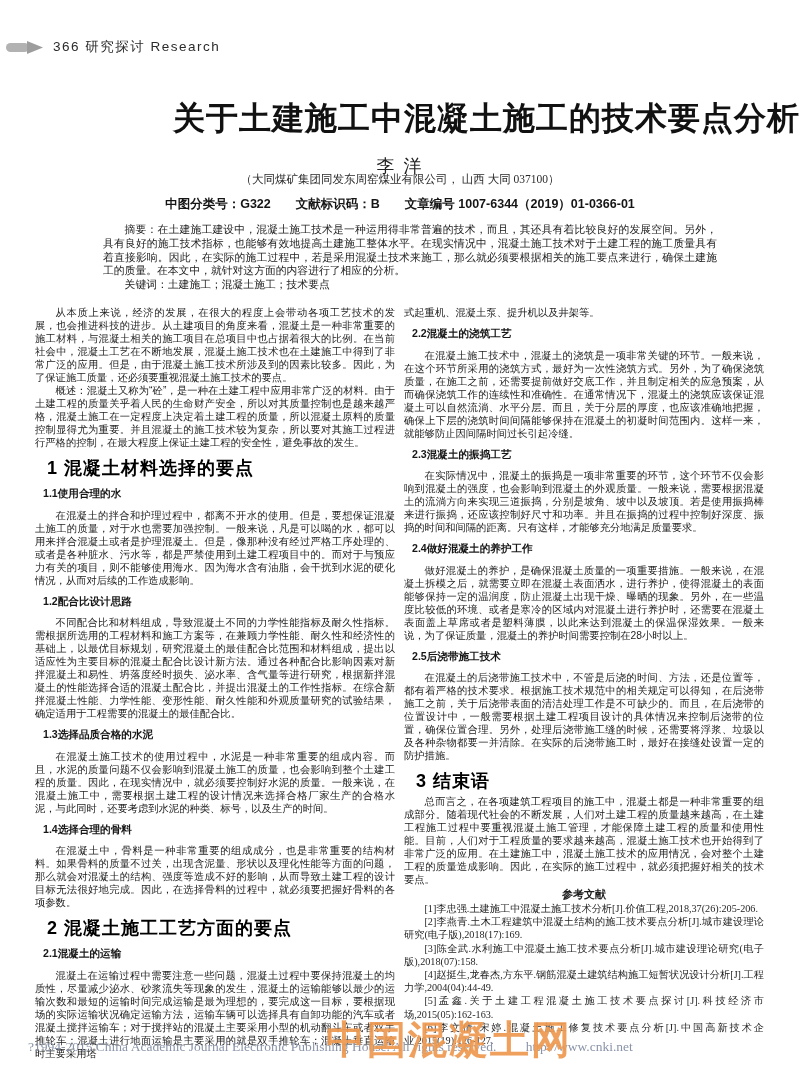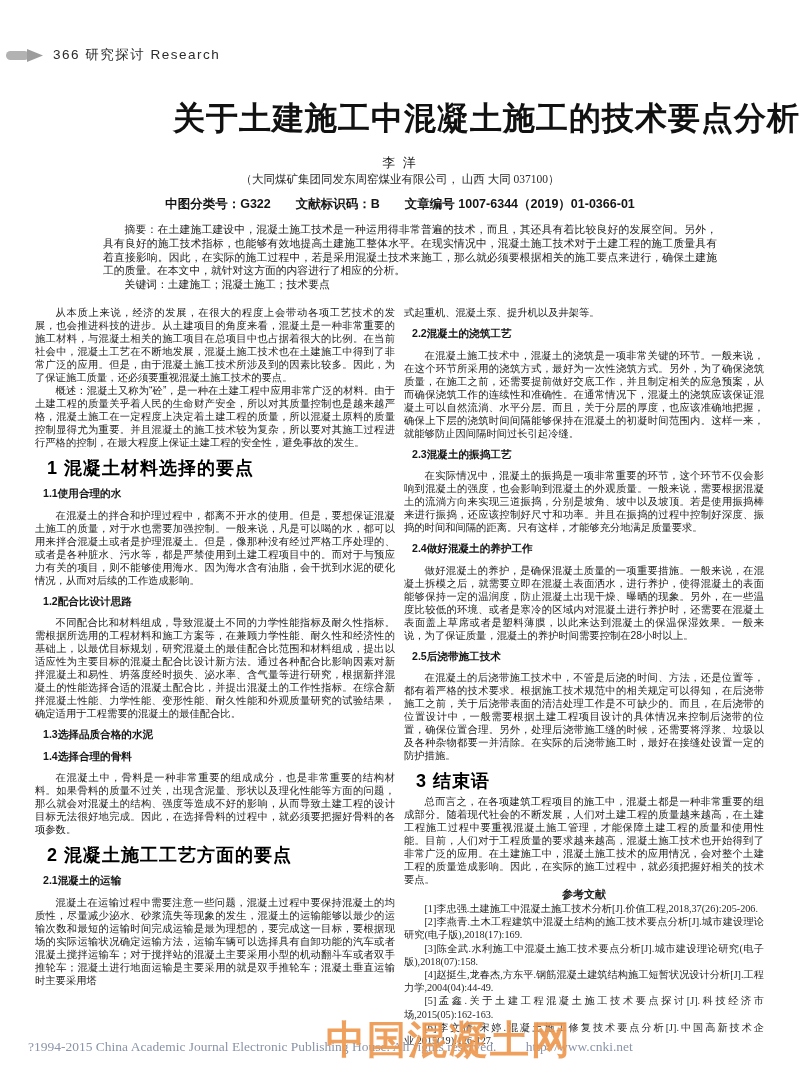--- a/index.html
+++ b/index.html
@@ -2,27 +2,27 @@
 <html><head>
 <meta charset="utf-8">
 <style>
   html,body { margin:0; padding:0; background:#e8e8e8; }
   .page {
     position:relative; width:800px; height:1077px; margin:0 auto;
     background:#ffffff; overflow:hidden;
     font-family:"Liberation Sans", sans-serif; color:#1d1d1d;
   }
   
-  .hdr { position:absolute; top:46px; left:6px; display:flex; align-items:center; gap:7px; }
+  .hdr { position:absolute; top:38px; left:6px; display:flex; align-items:center; gap:7px; }
   .hdr-label { font-size:13.5px; color:#2b2b2b; letter-spacing:1.5px; }
   
   .title { position:absolute; top:97px; left:0; width:100%; margin:0; text-align:right;
            font-size:32px; font-weight:bold; letter-spacing:1px; color:#111; }
   .author { position:absolute; top:154px; left:0; width:100%; text-align:center;
-            font-size:13px; letter-spacing:2px; color:#222; }
+            font-size:18px; letter-spacing:2px; color:#222; }
   .affil  { position:absolute; top:172px; left:0; width:100%; text-align:center;
             font-size:11.5px; color:#2a2a2a; font-family:"Liberation Serif", serif; }
   .meta   { position:absolute; top:196px; left:0; width:100%; text-align:center;
             font-size:12.5px; font-weight:bold; color:#151515; }
   
   .abstract { position:absolute; top:223px; left:103px; width:614px;
               font-size:10.8px; line-height:13.8px; text-align:justify;
               font-family:"Liberation Serif", serif; color:#222; }
   .abstract p { margin:0; text-indent:2em; }
   
@@ -71,20 +71,21 @@
 
     <div class="col">
       <p>从本质上来说，经济的发展，在很大的程度上会带动各项工艺技术的发展，也会推进科技的进步。从土建项目的角度来看，混凝土是一种非常重要的施工材料，与混凝土相关的施工项目在总项目中也占据着很大的比例。在当前社会中，混凝土工艺在不断地发展，混凝土施工技术也在土建施工中得到了非常广泛的应用。但是，由于混凝土施工技术所涉及到的因素比较多。因此，为了保证施工质量，还必须要重视混凝土施工技术的要点。</p>
       <p>概述：混凝土又称为“砼”，是一种在土建工程中应用非常广泛的材料。由于土建工程的质量关乎着人民的生命财产安全，所以对其质量控制也是越来越严格，混凝土施工在一定程度上决定着土建工程的质量，所以混凝土原料的质量控制显得尤为重要。并且混凝土的施工技术较为复杂，所以要对其施工过程进行严格的控制，在最大程度上保证土建工程的安全性，避免事故的发生。</p>
       <div class="h1">1  混凝土材料选择的要点</div>
       <div class="h2">1.1使用合理的水</div>
       <p>在混凝土的拌合和护理过程中，都离不开水的使用。但是，要想保证混凝土施工的质量，对于水也需要加强控制。一般来说，凡是可以喝的水，都可以用来拌合混凝土或者是护理混凝土。但是，像那种没有经过严格工序处理的、或者是各种脏水、污水等，都是严禁使用到土建工程项目中的。而对于与预应力有关的项目，则不能够使用海水。因为海水含有油脂，会干扰到水泥的硬化情况，从而对后续的工作造成影响。</p>
       <div class="h2">1.2配合比设计思路</div>
       <p>不同配合比和材料组成，导致混凝土不同的力学性能指标及耐久性指标。需根据所选用的工程材料和施工方案等，在兼顾力学性能、耐久性和经济性的基础上，以最优目标规划，研究混凝土的最佳配合比范围和材料组成，提出以适应性为主要目标的混凝土配合比设计新方法。通过各种配合比影响因素对新拌混凝土和易性、坍落度经时损失、泌水率、含气量等进行研究，根据新拌混凝土的性能选择合适的混凝土配合比，并提出混凝土的工作性指标。在综合新拌混凝土性能、力学性能、变形性能、耐久性能和外观质量研究的试验结果，确定适用于工程需要的混凝土的最佳配合比。</p>
       <div class="h2">1.3选择品质合格的水泥</div>
+      <p>在混凝土施工技术的使用过程中，水泥是一种非常重要的组成内容。而且，水泥的质量问题不仅会影响到混凝土施工的质量，也会影响到整个土建工程的质量。因此，在现实情况中，就必须要控制好水泥的质量。一般来说，在混凝土施工中，需要根据土建工程的设计情况来选择合格厂家生产的合格水泥，与此同时，还要考虑到水泥的种类、标号，以及生产的时间。</p>
       <div class="h2">1.4选择合理的骨料</div>
       <p>在混凝土中，骨料是一种非常重要的组成成分，也是非常重要的结构材料。如果骨料的质量不过关，出现含泥量、形状以及理化性能等方面的问题，那么就会对混凝土的结构、强度等造成不好的影响，从而导致土建工程的设计目标无法很好地完成。因此，在选择骨料的过程中，就必须要把握好骨料的各项参数。</p>
       <div class="h1">2  混凝土施工工艺方面的要点</div>
       <div class="h2">2.1混凝土的运输</div>
       <p>混凝土在运输过程中需要注意一些问题，混凝土过程中要保持混凝土的均质性，尽量减少泌水、砂浆流失等现象的发生，混凝土的运输能够以最少的运输次数和最短的运输时间完成运输是最为理想的，要完成这一目标，要根据现场的实际运输状况确定运输方法，运输车辆可以选择具有自卸功能的汽车或者混凝土搅拌运输车；对于搅拌站的混凝土主要采用小型的机动翻斗车或者双手推轮车；混凝土进行地面运输是主要采用的就是双手推轮车；混凝土垂直运输时主要采用塔</p>
     </div>
 
     <div class="col">
       <p class="noindent">式起重机、混凝土泵、提升机以及井架等。</p>
       <div class="h2">2.2混凝土的浇筑工艺</div>

